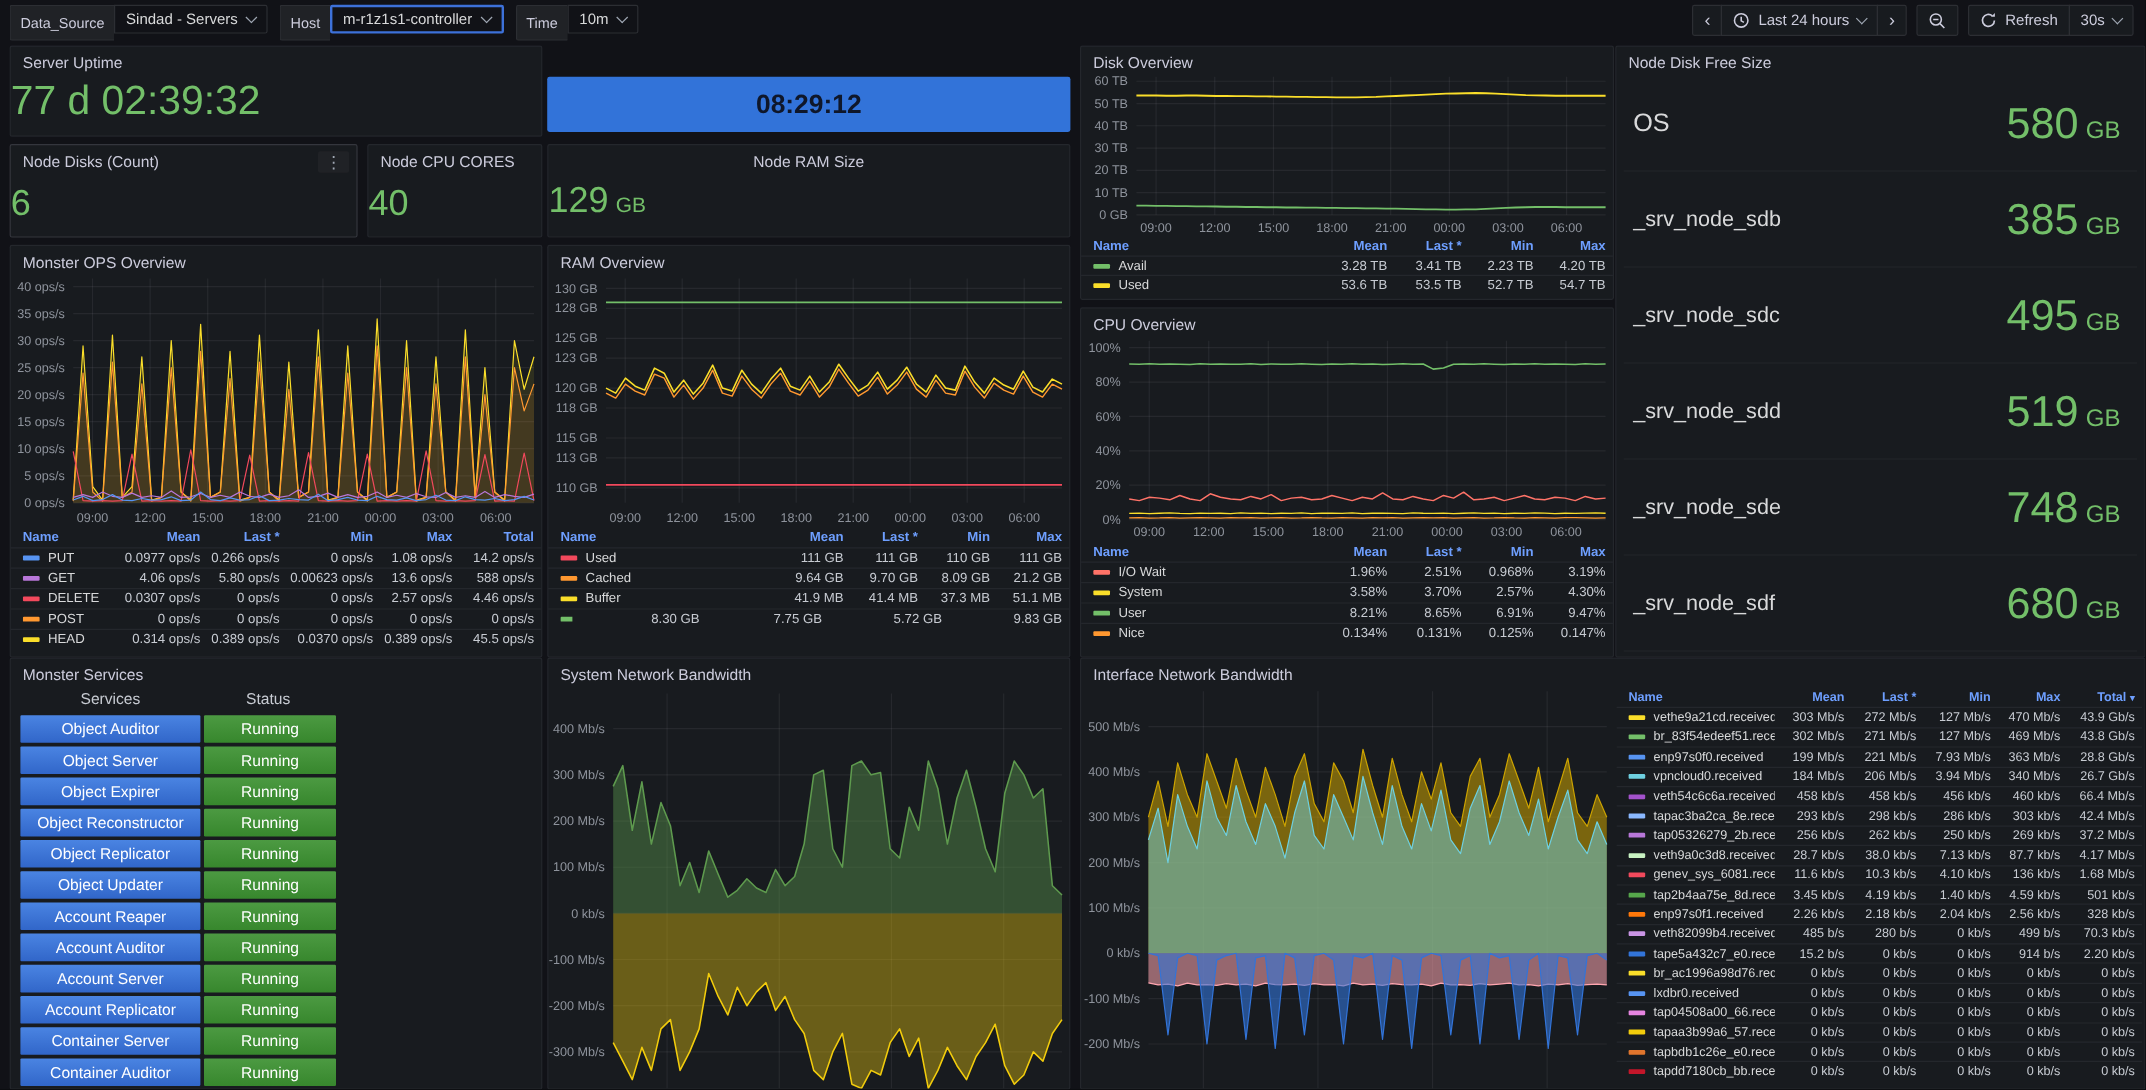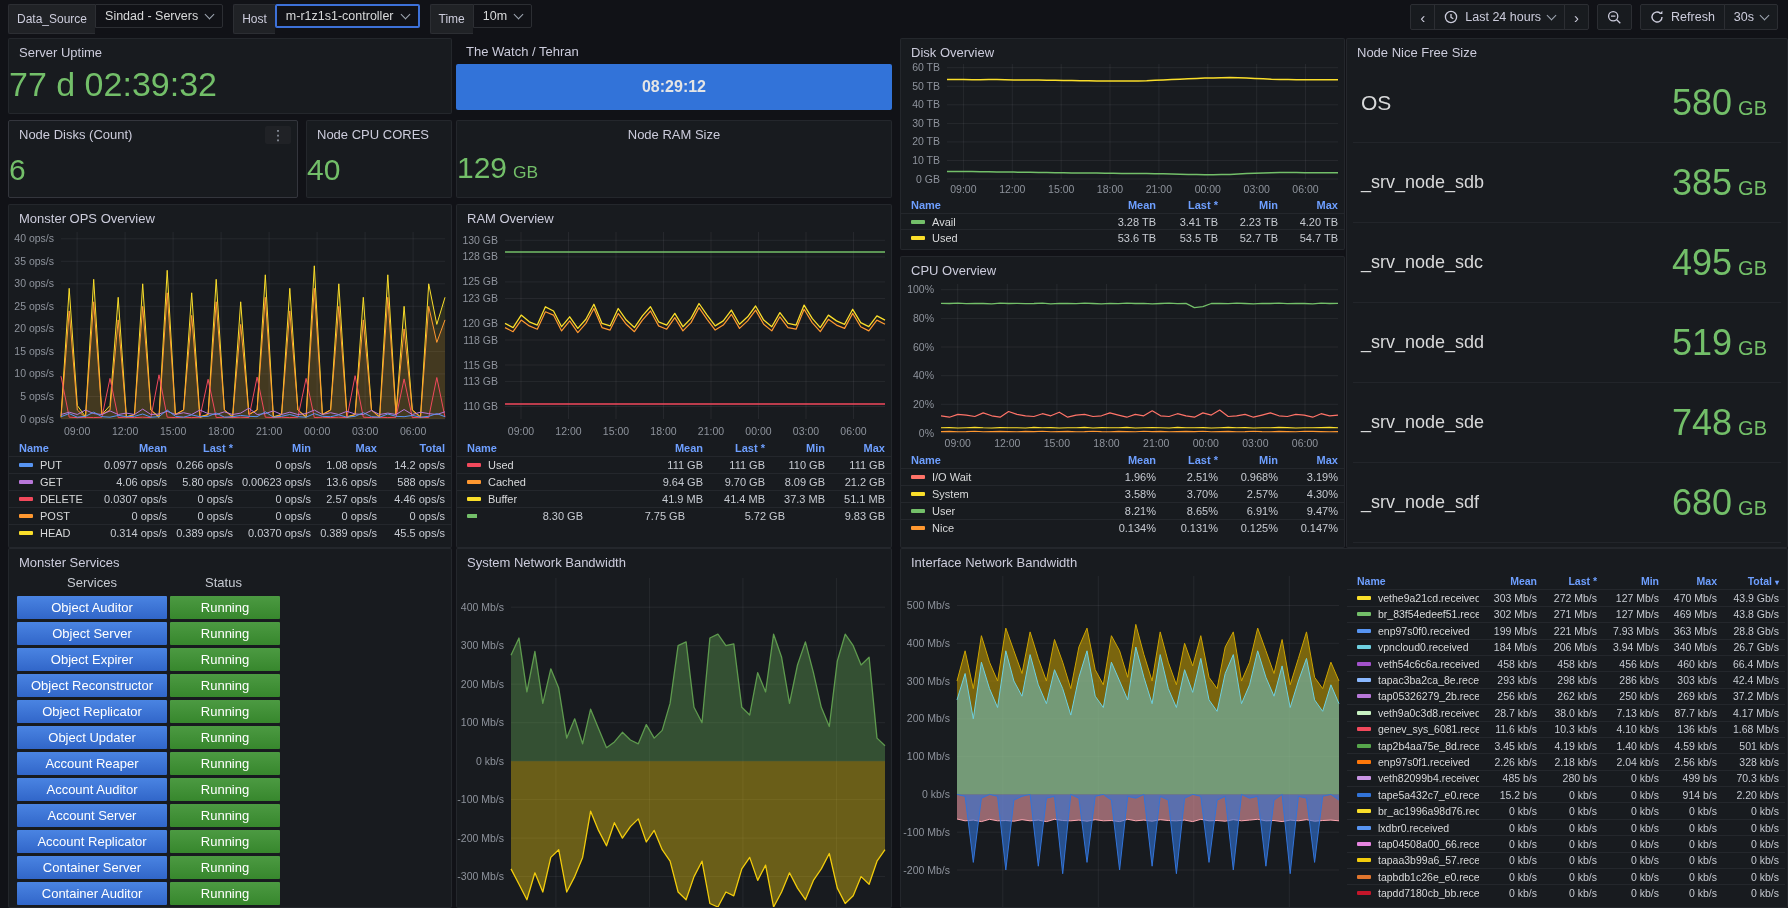--- a/index.html
+++ b/index.html
@@ -29,22 +29,22 @@
   
   .panel{position:absolute;background:#181b1f;border:1px solid rgba(204,204,220,.07);
          border-radius:2px;box-sizing:border-box;}
   .ptitle{position:absolute;left:0;top:0;width:100%;margin:0;font-size:13px;font-weight:500;
           color:#ccccdc;padding:6px 10px;box-sizing:border-box;white-space:nowrap;}
   .ptitle.center{text-align:center;}
   .kebab{position:absolute;right:6px;top:5px;color:#9fa7b3;font-size:14px;cursor:pointer;
          background:#202226;padding:1px 6px;border-radius:2px;}
   .bigval{position:absolute;left:0;right:0;text-align:left;color:#73bf69;font-weight:500;}
   .unit{font-size:.58em;margin-left:6px;}
-  .clockbar{position:absolute;left:0;right:0;background:#3273d9;color:#e5e5e5;display:flex;
-            align-items:center;justify-content:center;font-size:16px;font-weight:700;border-radius:2px;}
+  .clockbar{position:absolute;left:0;right:0;background:#3273d9;color:#0f172a;display:flex;
+            align-items:center;justify-content:center;font-size:22px;font-weight:700;border-radius:2px;}
   
   .chart{position:absolute;}
   .grid{stroke:rgba(204,204,220,.08);stroke-width:1;}
   .tick{fill:#8e939c;font-size:10.5px;font-family:"Liberation Sans",sans-serif;}
   
   .lgd{position:absolute;font-size:11px;}
   .lgd.small{font-size:10.5px;}
   .lrow{display:flex;align-items:center;border-top:1px solid rgba(204,204,220,.07);
         padding:0 6px 0 10px;box-sizing:border-box;}
   .lrow.lhead{border-top:none;color:#6e9fff;font-weight:700;}
@@ -150,21 +150,20 @@
     <span class="kebab">⋮</span>
     <div class="bigval" style="top:32px;font-size:30px;">6</div>
   </section>
 
   <section class="panel" style="left:306px;top:120px;width:146px;height:78px;">
     <h2 class="ptitle">Node CPU CORES</h2>
     <div class="bigval" style="top:32px;font-size:30px;">40</div>
   </section>
 
   <section class="panel" style="left:456px;top:38px;width:436px;height:76px;border:none;background:transparent;">
-    <h2 class="ptitle">The Watch / Tehran</h2>
     <div class="clockbar" style="top:26px;height:46px;">08:29:12</div>
   </section>
 
   <section class="panel" style="left:456px;top:120px;width:436px;height:78px;">
     <h2 class="ptitle center">Node RAM Size</h2>
     <div class="bigval" style="top:30px;font-size:30px;"><span>129</span><span class="unit">GB</span></div>
   </section>
 
   <section class="panel" style="left:8px;top:204px;width:444px;height:344px;">
     <h2 class="ptitle">Monster OPS Overview</h2>
@@ -519,21 +518,21 @@
           </span>
           <span class="lv" style="width: 66px;">0.134%</span>
           <span class="lv" style="width: 62px;">0.131%</span>
           <span class="lv" style="width: 60px;">0.125%</span>
           <span class="lv" style="width: 60px;">0.147%</span>
         </div>
       </div>
   </section>
 
   <section class="panel" style="left:1346px;top:38px;width:442px;height:510px;">
-    <h2 class="ptitle">Node Nice Free Size</h2>
+    <h2 class="ptitle">Node Disk Free Size</h2>
     <div class="dfree" style="left:6px;top:24px;width:428px;">
         <div class="dfrow first">
           <span class="dflabel">OS</span>
           <span class="dfval"><span>580</span><span class="unit">GB</span></span>
         </div>
         <div class="dfrow">
           <span class="dflabel">_srv_node_sdb</span>
           <span class="dfval"><span>385</span><span class="unit">GB</span></span>
         </div>
         <div class="dfrow">

